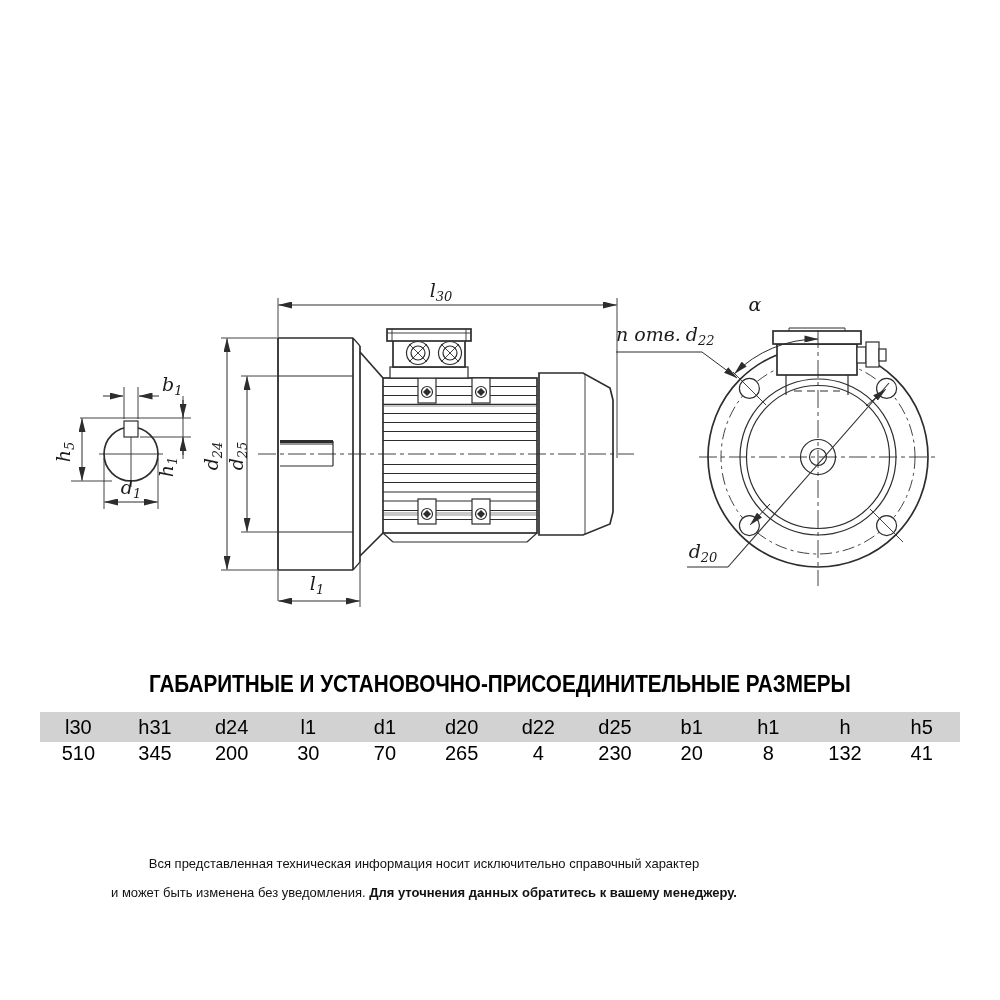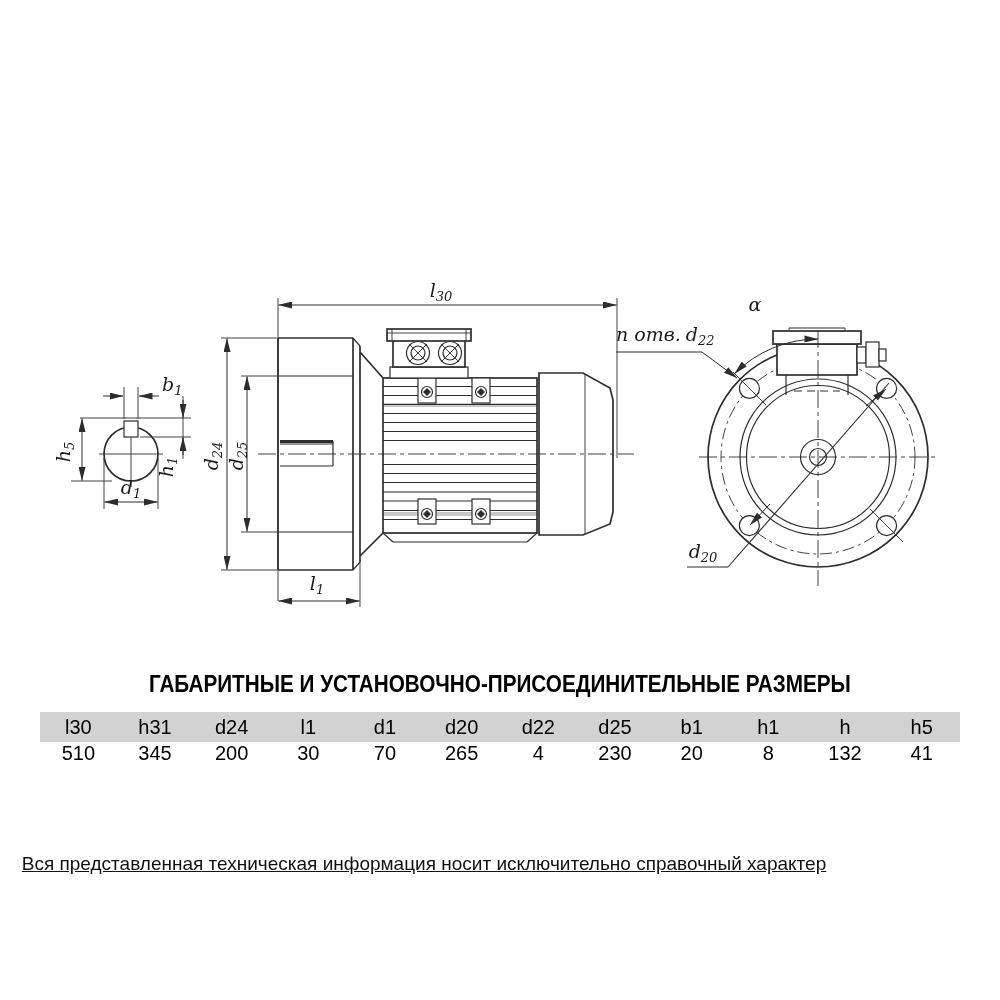--- a/index.html
+++ b/index.html
@@ -31,21 +31,21 @@
   .section-title span{display:inline-block;transform:scaleX(0.9);transform-origin:center;
     font-weight:bold;font-size:23px;color:#000;white-space:nowrap;}
   
   .dim-table{position:absolute;left:40px;top:712px;width:920px;font-size:20px;color:#000;}
   .dim-row{display:grid;grid-template-columns:repeat(12,1fr);}
   .dim-head{background:#d2d2d2;height:30px;line-height:30px;}
   .dim-vals{}
   .dim-cell{text-align:center;}
   
   .footer{position:absolute;left:0;top:849px;width:848px;text-align:center;
-          font-size:19px;line-height:29px;color:#111;text-decoration:underline;}
+          font-size:13px;line-height:29px;color:#111;}
   .footer b{font-weight:bold;}
 </style>
 </head>
 <body>
 
 <div class="page">
 
 
   <svg class="drawing" viewBox="0 0 1000 1000" xmlns="http://www.w3.org/2000/svg">
     <defs>
@@ -272,15 +272,16 @@
       <div class="dim-cell">230</div>
       <div class="dim-cell">20</div>
       <div class="dim-cell">8</div>
       <div class="dim-cell">132</div>
       <div class="dim-cell">41</div>
     </div>
   </div>
 
   <div class="footer">
     <div>Вся представленная техническая информация носит исключительно справочный характер</div>
+    <div><span>и может быть изменена без уведомления. </span><b>Для уточнения данных обратитесь к вашему менеджеру.</b></div>
   </div>
 
 </div>
 
 </body></html>

